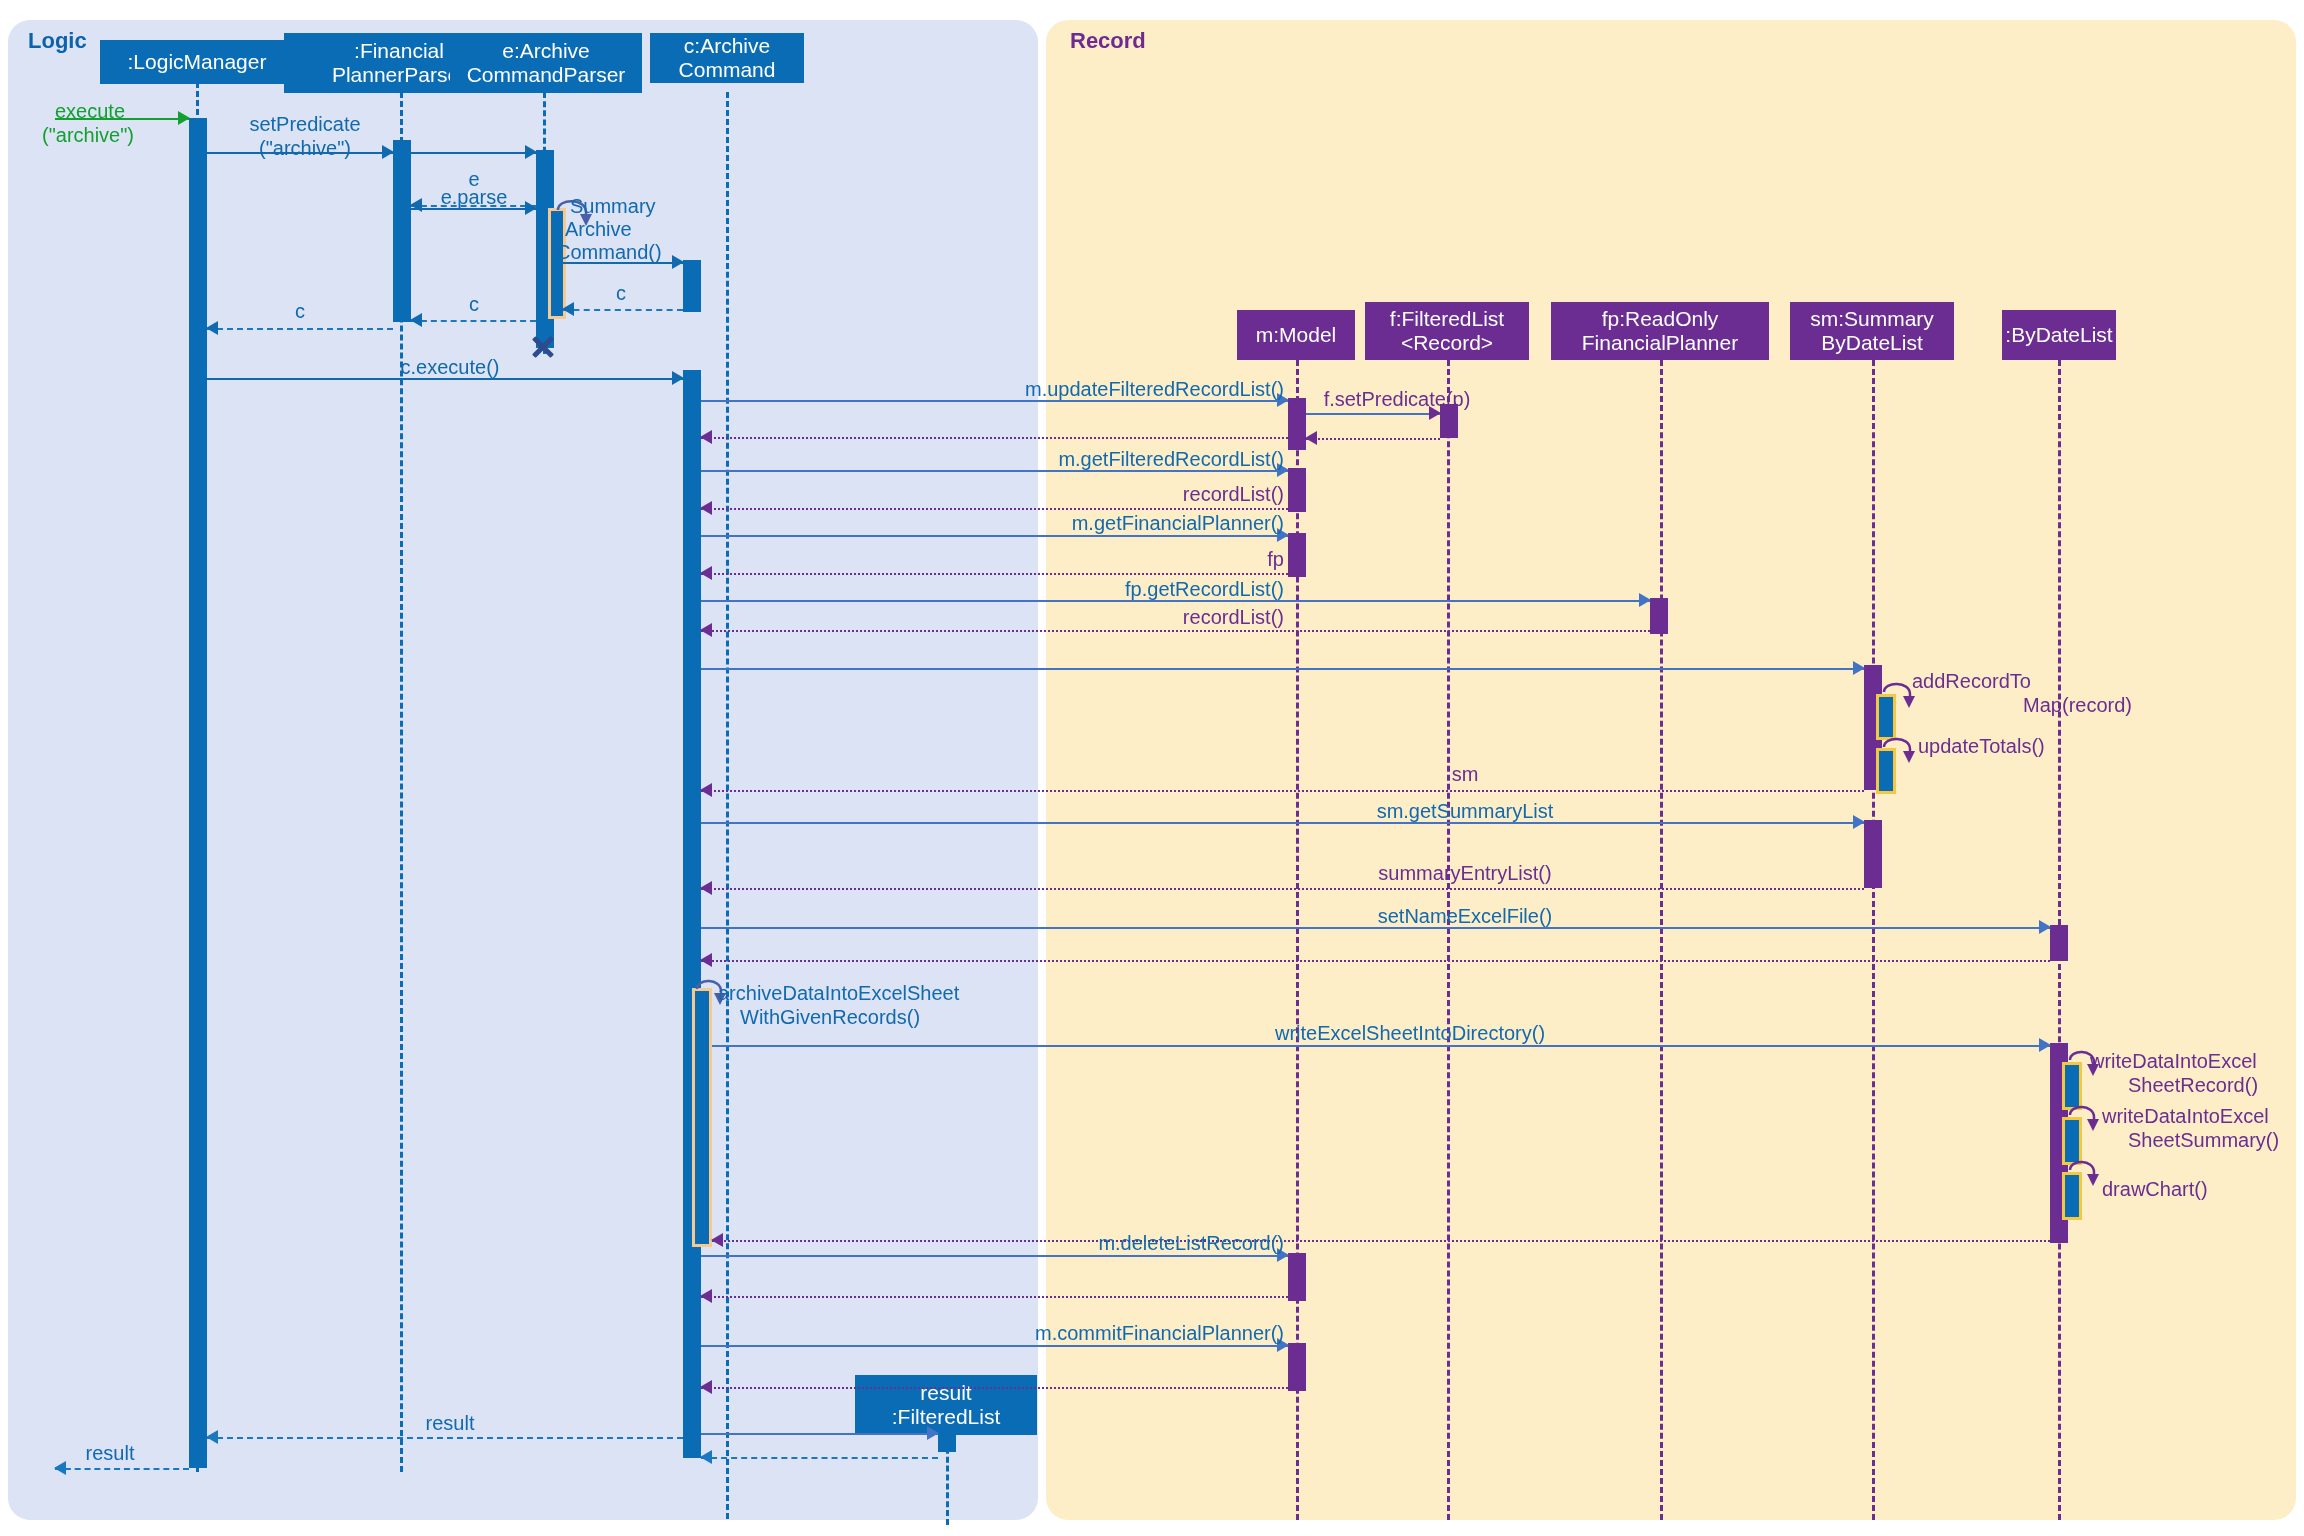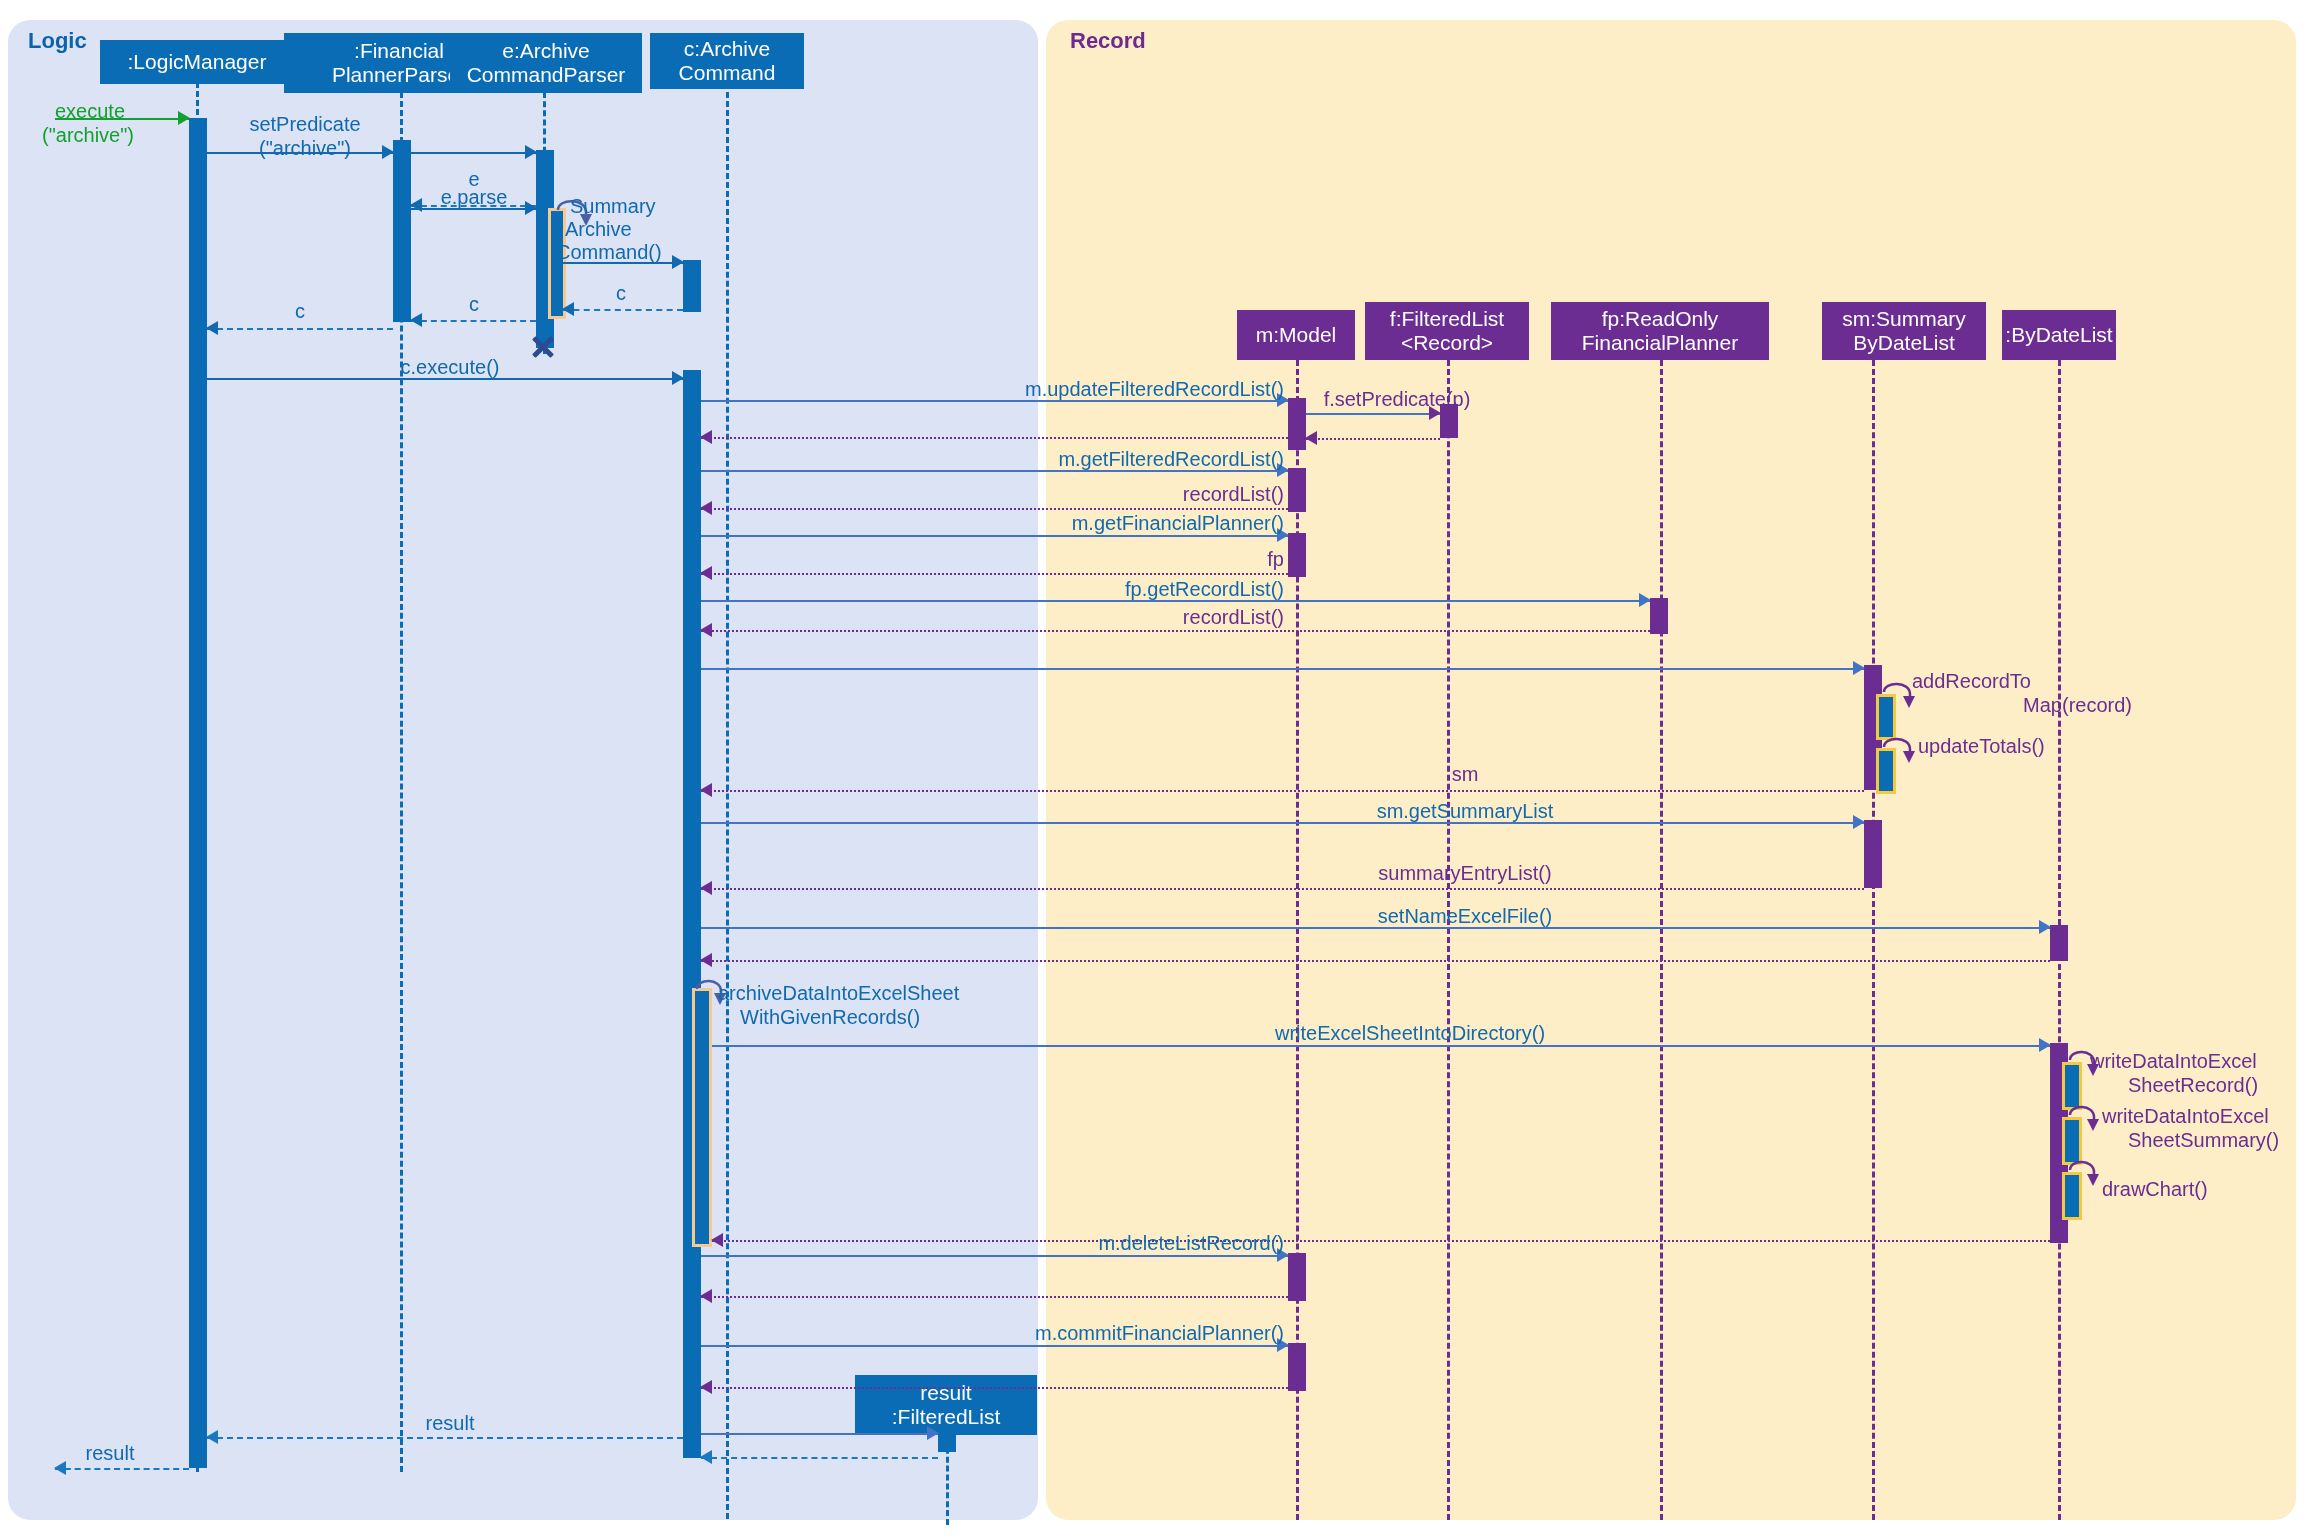--- a/index.html
+++ b/index.html
@@ -90,21 +90,21 @@
   <div class="actor logic" style="left:284px;top:33px;width:230px;height:60px;flex-direction:column;">
     <span>:Financial</span>
     <span>PlannerParser</span>
   </div>
 
   <div class="actor logic" style="left:450px;top:33px;width:192px;height:60px;flex-direction:column;">
     <span>e:Archive</span>
     <span>CommandParser</span>
   </div>
 
-  <div class="actor logic" style="left:650px;top:33px;width:154px;height:56px;flex-direction:column;text-align:right;">
+  <div class="actor logic" style="left:650px;top:33px;width:154px;height:50px;flex-direction:column;text-align:right;">
     <span>c:Archive</span>
     <span>Command</span>
   </div>
 
   <div class="actor logic" style="left:855px;top:1375px;width:182px;height:60px;flex-direction:column;">
     <span>result</span>
     <span>:FilteredList</span>
   </div>
 
   <div class="actor model" style="left:1237px;top:310px;width:118px;height:50px;">
@@ -114,21 +114,21 @@
   <div class="actor model" style="left:1365px;top:302px;width:164px;height:58px;flex-direction:column;">
     <span>f:FilteredList</span>
     <span>&lt;Record&gt;</span>
   </div>
 
   <div class="actor model" style="left:1551px;top:302px;width:218px;height:58px;flex-direction:column;">
     <span>fp:ReadOnly</span>
     <span>FinancialPlanner</span>
   </div>
 
-  <div class="actor model" style="left:1790px;top:302px;width:164px;height:58px;flex-direction:column;margin-left:32px;">
+  <div class="actor model" style="left:1790px;top:302px;width:164px;height:58px;flex-direction:column;">
     <span>sm:Summary</span>
     <span>ByDateList</span>
   </div>
 
   <div class="actor model" style="left:2002px;top:310px;width:114px;height:50px;">
     <span>:ByDateList</span>
   </div>
 
   <div class="act" style="left:189px;top:118px;width:18px;height:1350px;"></div>
 

